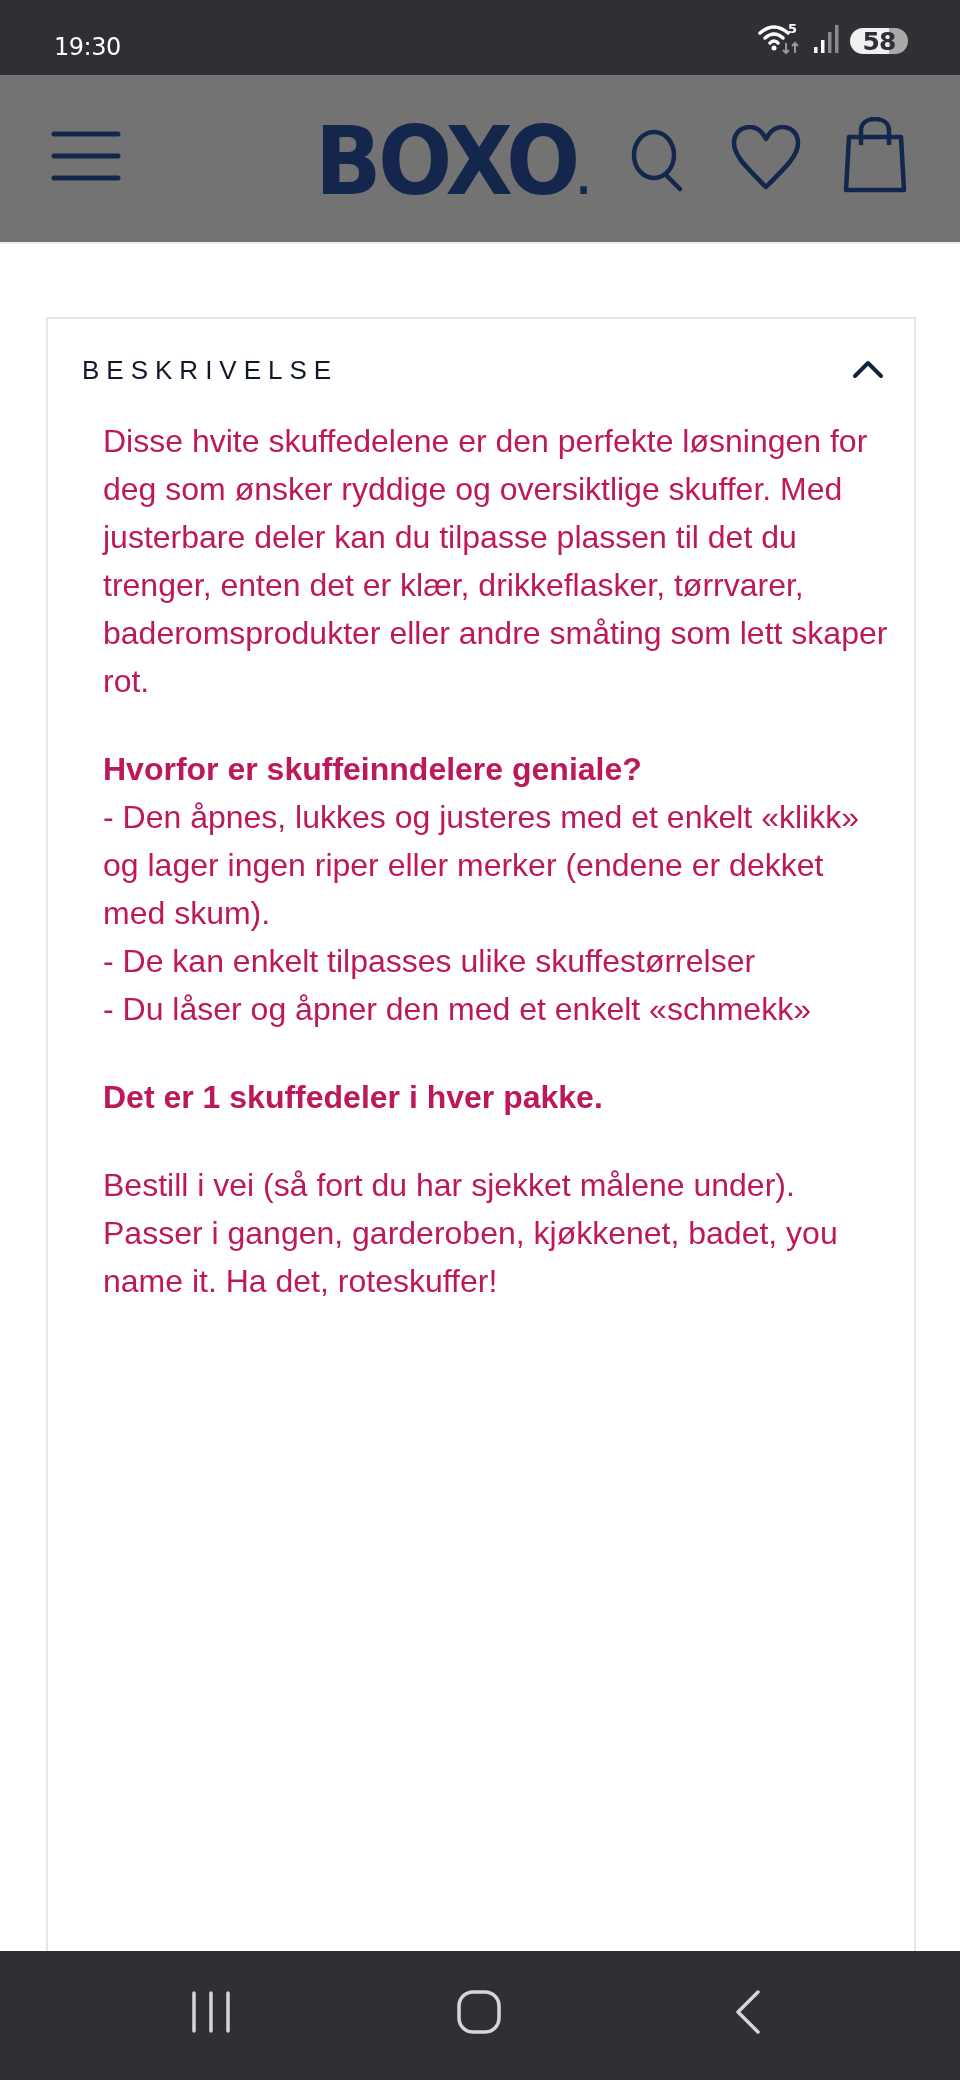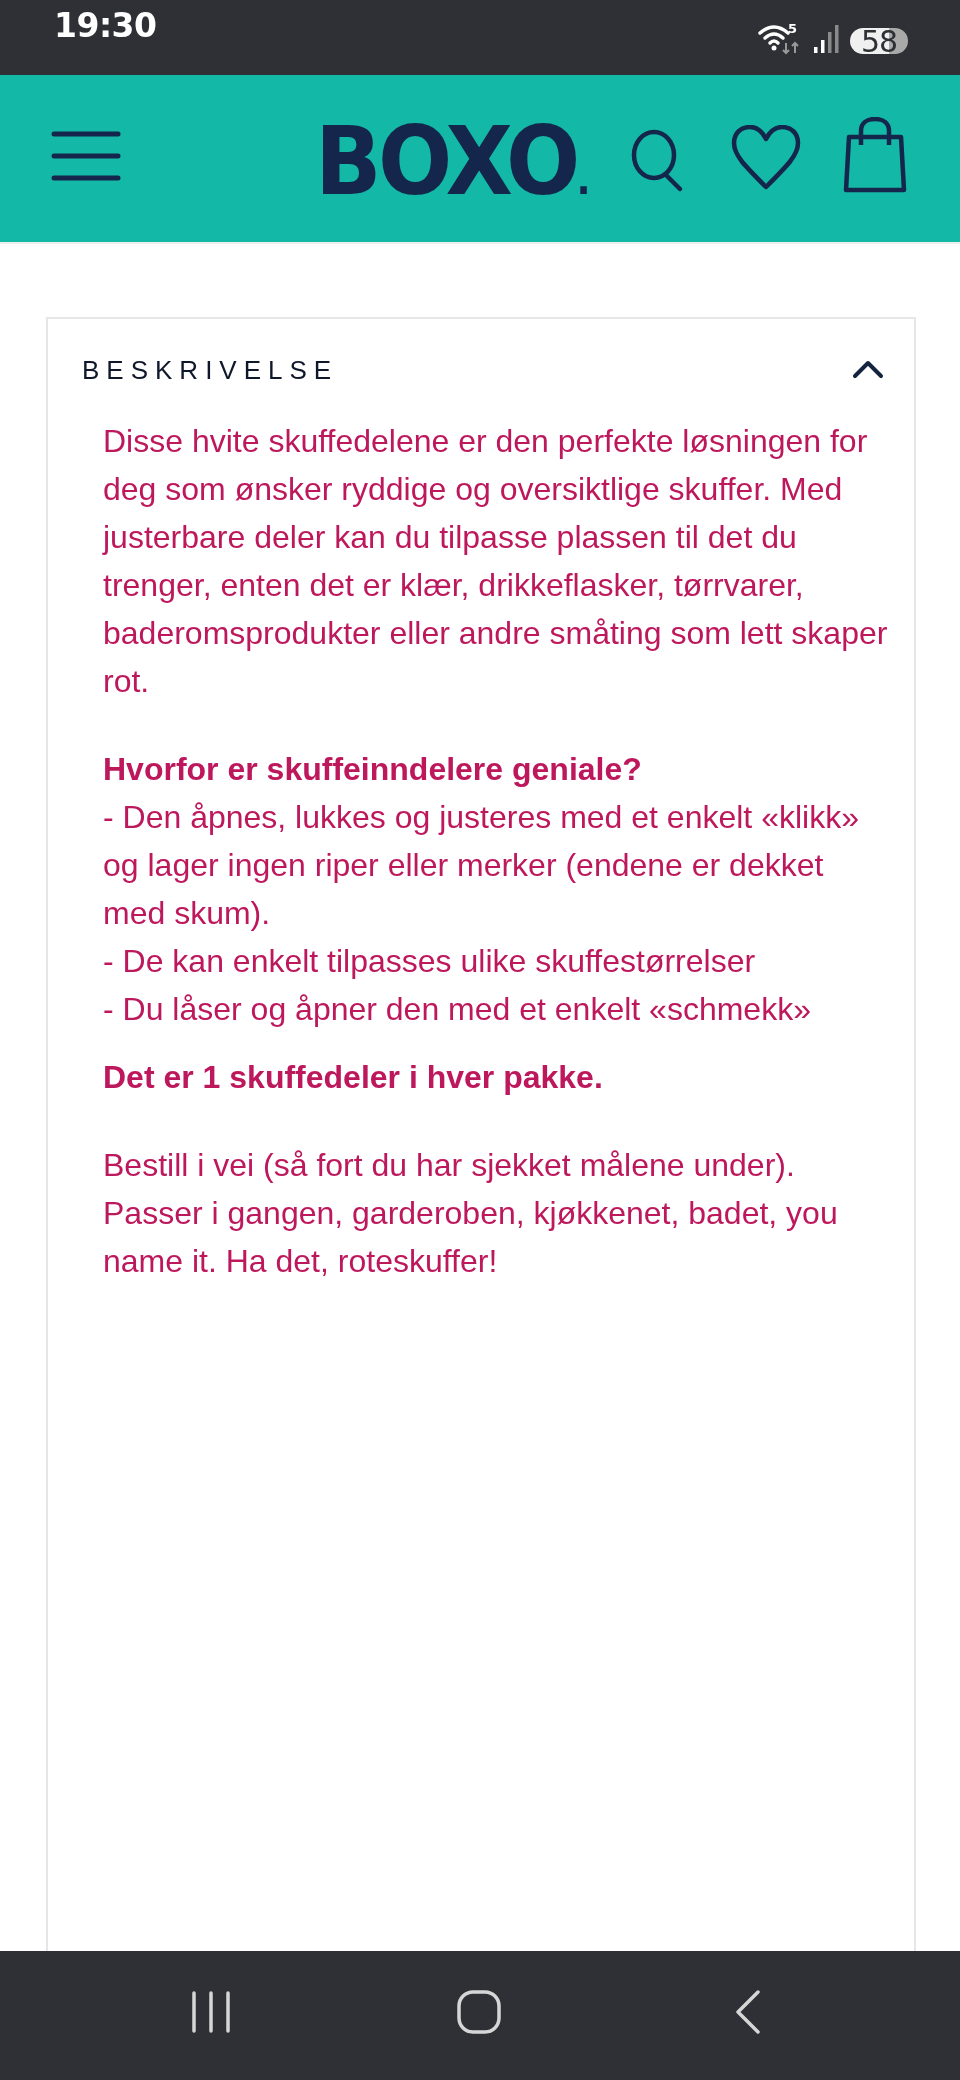--- a/index.html
+++ b/index.html
@@ -1,21 +1,21 @@
 <!DOCTYPE html>
 <html><head>
 <meta charset="utf-8">
 <style>
   html, body { margin:0; padding:0; }
   body { width:960px; height:2080px; position:relative; overflow:hidden; background:#ffffff; font-family:"Liberation Sans", sans-serif; color:#14233f; }
   .statusbar { position:absolute; left:0; top:0; width:960px; height:75px; background:#2e3035; color:#fff; }
-  .statusbar .time { position:absolute; left:54px; top:6px; font-size:33px; font-family:"DejaVu Sans", sans-serif; font-weight:700; letter-spacing:-0.5px; }
+  .statusbar .time { position:absolute; left:54px; top:33px; font-size:24px; font-family:"DejaVu Sans", sans-serif; font-weight:400; letter-spacing:-0.5px; }
   .statusbar .icons { position:absolute; right:52px; top:22px; height:38px; display:flex; align-items:center; gap:10px; }
-  .battery { width:58px; height:26px; border-radius:18px; background:linear-gradient(90deg,#f0f0f0 0 68%, #a9a9a9 68% 100%); color:#2e3035; font-family:"DejaVu Sans", sans-serif; font-weight:normal; font-size:30px; display:flex; align-items:center; justify-content:center; letter-spacing:-1px; }
-  .header { position:absolute; left:0; top:75px; width:960px; height:167px; background:#14b8a6; border-bottom:2px solid #eeeeee; }
+  .battery { width:58px; height:26px; border-radius:18px; background:linear-gradient(90deg,#f0f0f0 0 68%, #a9a9a9 68% 100%); color:#2e3035; font-family:"DejaVu Sans", sans-serif; font-weight:bold; font-size:25px; display:flex; align-items:center; justify-content:center; letter-spacing:-1px; }
+  .header { position:absolute; left:0; top:75px; width:960px; height:167px; background:#737373; border-bottom:2px solid #eeeeee; }
   .logo { position:absolute; left:315px; top:40px; font-family:"DejaVu Sans", sans-serif; font-weight:bold; font-size:94px; color:#14264c; letter-spacing:-4px; line-height:1; transform:scaleX(0.93); transform-origin:left; }
   .logo .dot { font-size:40px; }
   .hbtn { position:absolute; }
   .panel { position:absolute; left:46px; top:317px; width:866px; height:1800px; border:2px solid #e6e6e6; background:#fff; }
   .panel-title { position:absolute; left:34px; top:36px; font-size:26px; letter-spacing:7px; color:#0f172a; }
   .chevron { position:absolute; right:30px; top:40px; }
   .desc { position:absolute; left:55px; top:98px; width:790px; font-family:"Liberation Sans", sans-serif; font-size:32px; line-height:48px; color:#be185d; }
   .desc p { margin:0 0 40px 0; }
   .desc b { font-weight:bold; }
   .navbar { position:absolute; left:0; top:1951px; width:960px; height:129px; background:#2e3035; }
@@ -79,21 +79,21 @@
 
 <div class="panel">
   <span class="panel-title">BESKRIVELSE</span>
   <span class="chevron">
     <svg width="32" height="20" viewBox="0 0 32 20">
       <polyline points="3,17 16,4 29,17" stroke="#14233f" stroke-width="4" fill="none" stroke-linecap="round" stroke-linejoin="round"></polyline>
     </svg>
   </span>
   <div class="desc">
     <p>Disse hvite skuffedelene er den perfekte løsningen for deg som ønsker ryddige og oversiktlige skuffer. Med justerbare deler kan du tilpasse plassen til det du trenger, enten det er klær, drikkeflasker, tørrvarer, baderomsprodukter eller andre småting som lett skaper rot.</p>
-    <div style="margin-bottom:20px;">
+    <div style="margin-bottom:40px;">
       <b>Hvorfor er skuffeinndelere geniale?</b>
       <div>- Den åpnes, lukkes og justeres med et enkelt «klikk» og lager ingen riper eller merker (endene er dekket med skum).</div>
       <div>- De kan enkelt tilpasses ulike skuffestørrelser</div>
       <div>- Du låser og åpner den med et enkelt «schmekk»</div>
     </div>
     <p><b>Det er 1 skuffedeler i hver pakke.</b></p>
     <p>Bestill i vei (så fort du har sjekket målene under). Passer i gangen, garderoben, kjøkkenet, badet, you name it. Ha det, roteskuffer!</p>
   </div>
 </div>
 

